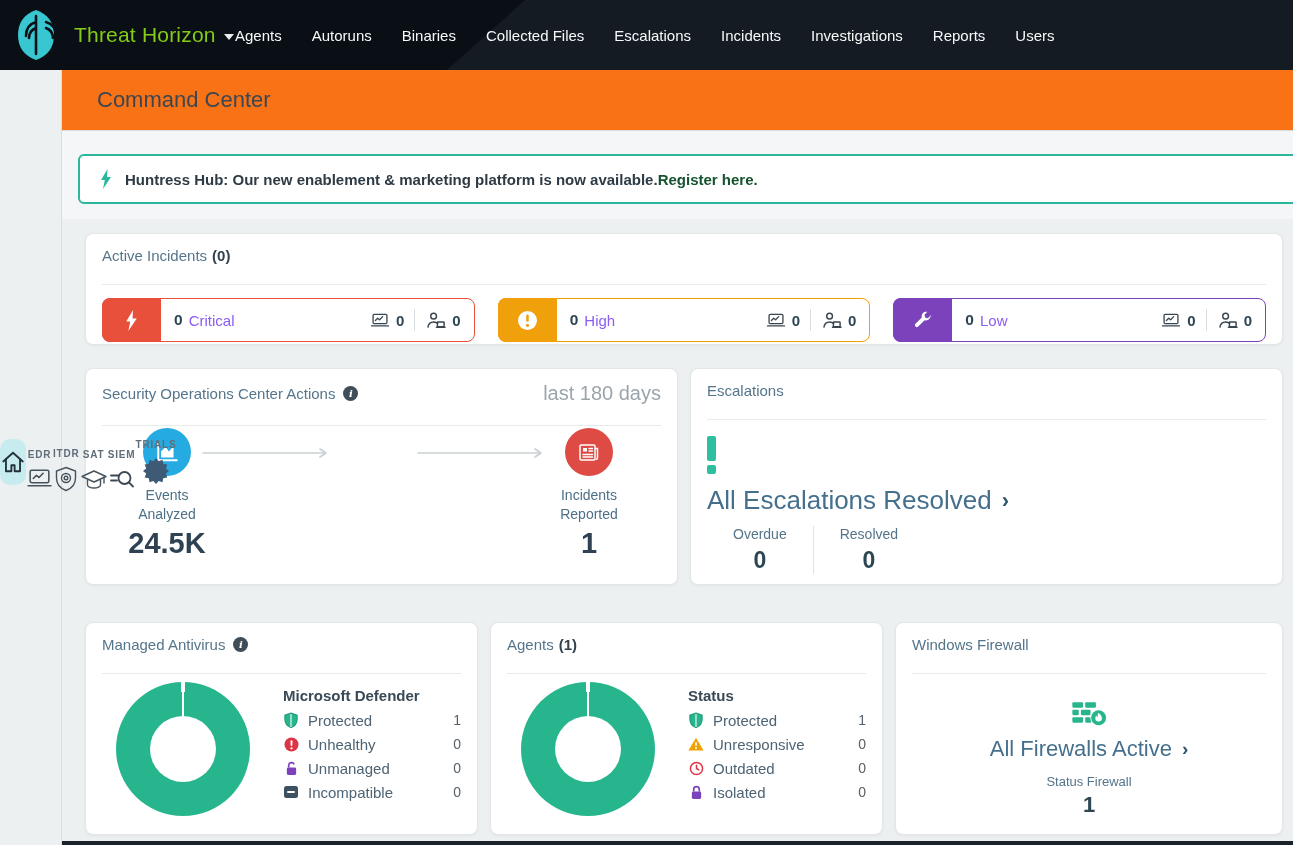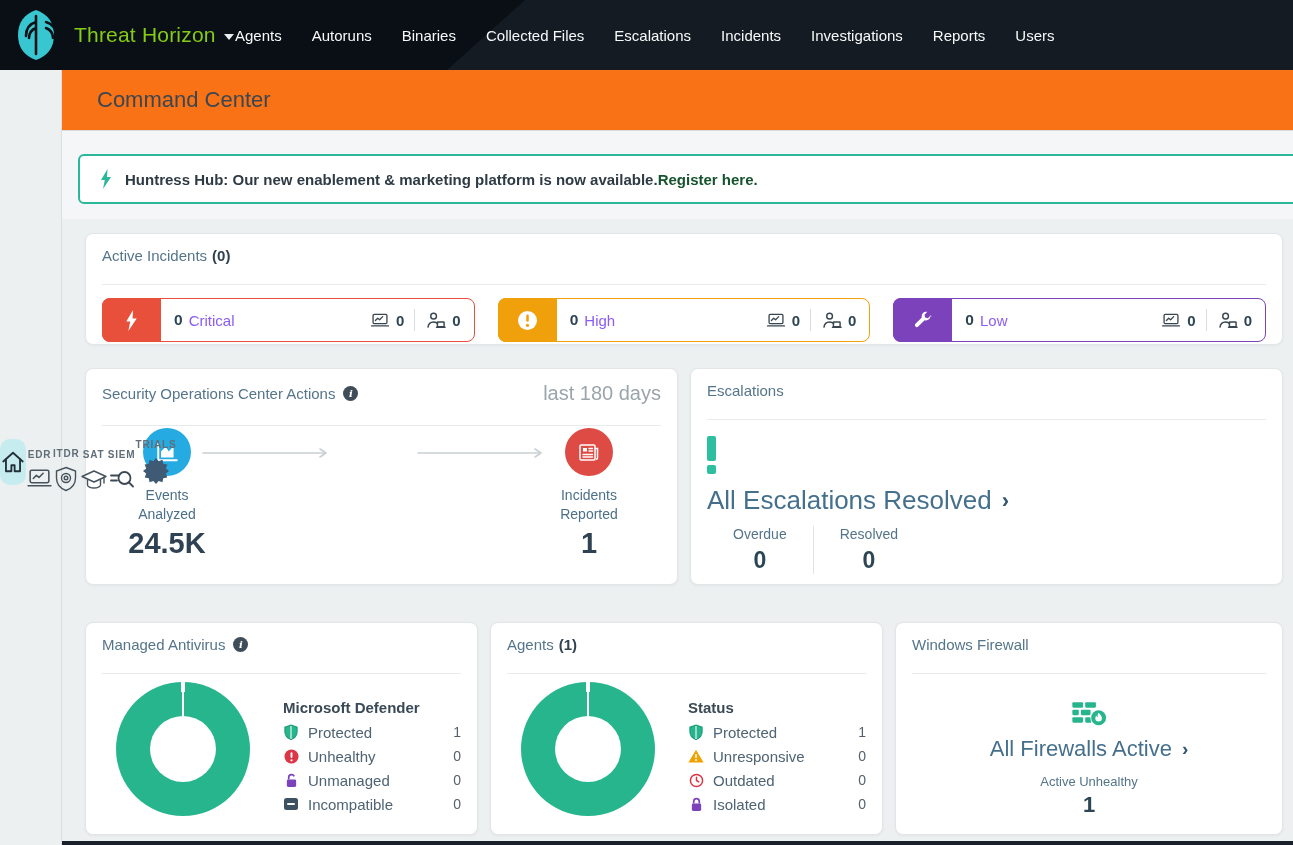--- a/index.html
+++ b/index.html
@@ -85,21 +85,21 @@
   .esc-stats { display:flex; margin-top:10px; }
   .esc-cell { text-align:center; padding:0 26px; }
   .esc-cell:first-child { border-right:1px solid #dfe3e6; }
   .stat-label { font-size:14px; color:#54748a; }
   .stat-value { margin-top:5px; font-size:23px; font-weight:700; color:#2d4654; }
 
   
   .donut { position:absolute; left:30px; top:59px; width:134px; height:134px; border-radius:50%;
       background:conic-gradient(from 358.5deg, #fff 0 3deg, var(--donut-color,#27b58d) 3deg 360deg); }
   .donut::after { content:""; position:absolute; inset:34px; background:#fff; border-radius:50%; }
-  .legend { position:absolute; left:197px; top:76px; right:16px; }
+  .legend { position:absolute; left:197px; top:64px; right:16px; }
   .legend-title { font-size:15px; font-weight:700; color:#394955; }
   .leg-row { display:flex; align-items:center; margin-top:8px; height:16px; }
   .leg-ico { width:16px; display:flex; justify-content:center; }
   .leg-label { margin-left:9px; font-size:15px; color:#4e6373; }
   .leg-val { margin-left:auto; font-size:14px; color:#55606a; }
 
   
   .fw-content { display:flex; flex-direction:column; align-items:center; }
   .fw-ico { margin-top:24px; display:flex; }
   .fw-link { margin-top:8px; font-size:22px; }
@@ -514,19 +514,19 @@
           </g>
           <circle cx="25.5" cy="18.5" r="7.8" fill="#fff"></circle>
           <circle cx="25.5" cy="18.5" r="7" fill="#27b58d"></circle>
           <path d="M25.5 13.8c1.9 1.9 3.1 3.4 3.1 5.1a3.1 3.1 0 0 1-6.2 0c0-.9.3-1.7 1-2.5.3 1 .8 1.5 1.4 1.6-.5-1.6-.2-2.9.7-4.2z" fill="#fff"></path>
         </svg>
       </span>
       <div class="big-link fw-link">
         <span>All Firewalls Active</span>
         <span class="chev" style="font-size:19px;">›</span>
       </div>
-      <div class="fw-label">Active Unhealthy</div>
+      <div class="fw-label">Status Firewall</div>
       <div class="fw-value">1</div>
     </div>
   </div>
 
   <div class="bottom-strip"></div>
 </div>
 
 </body></html>

